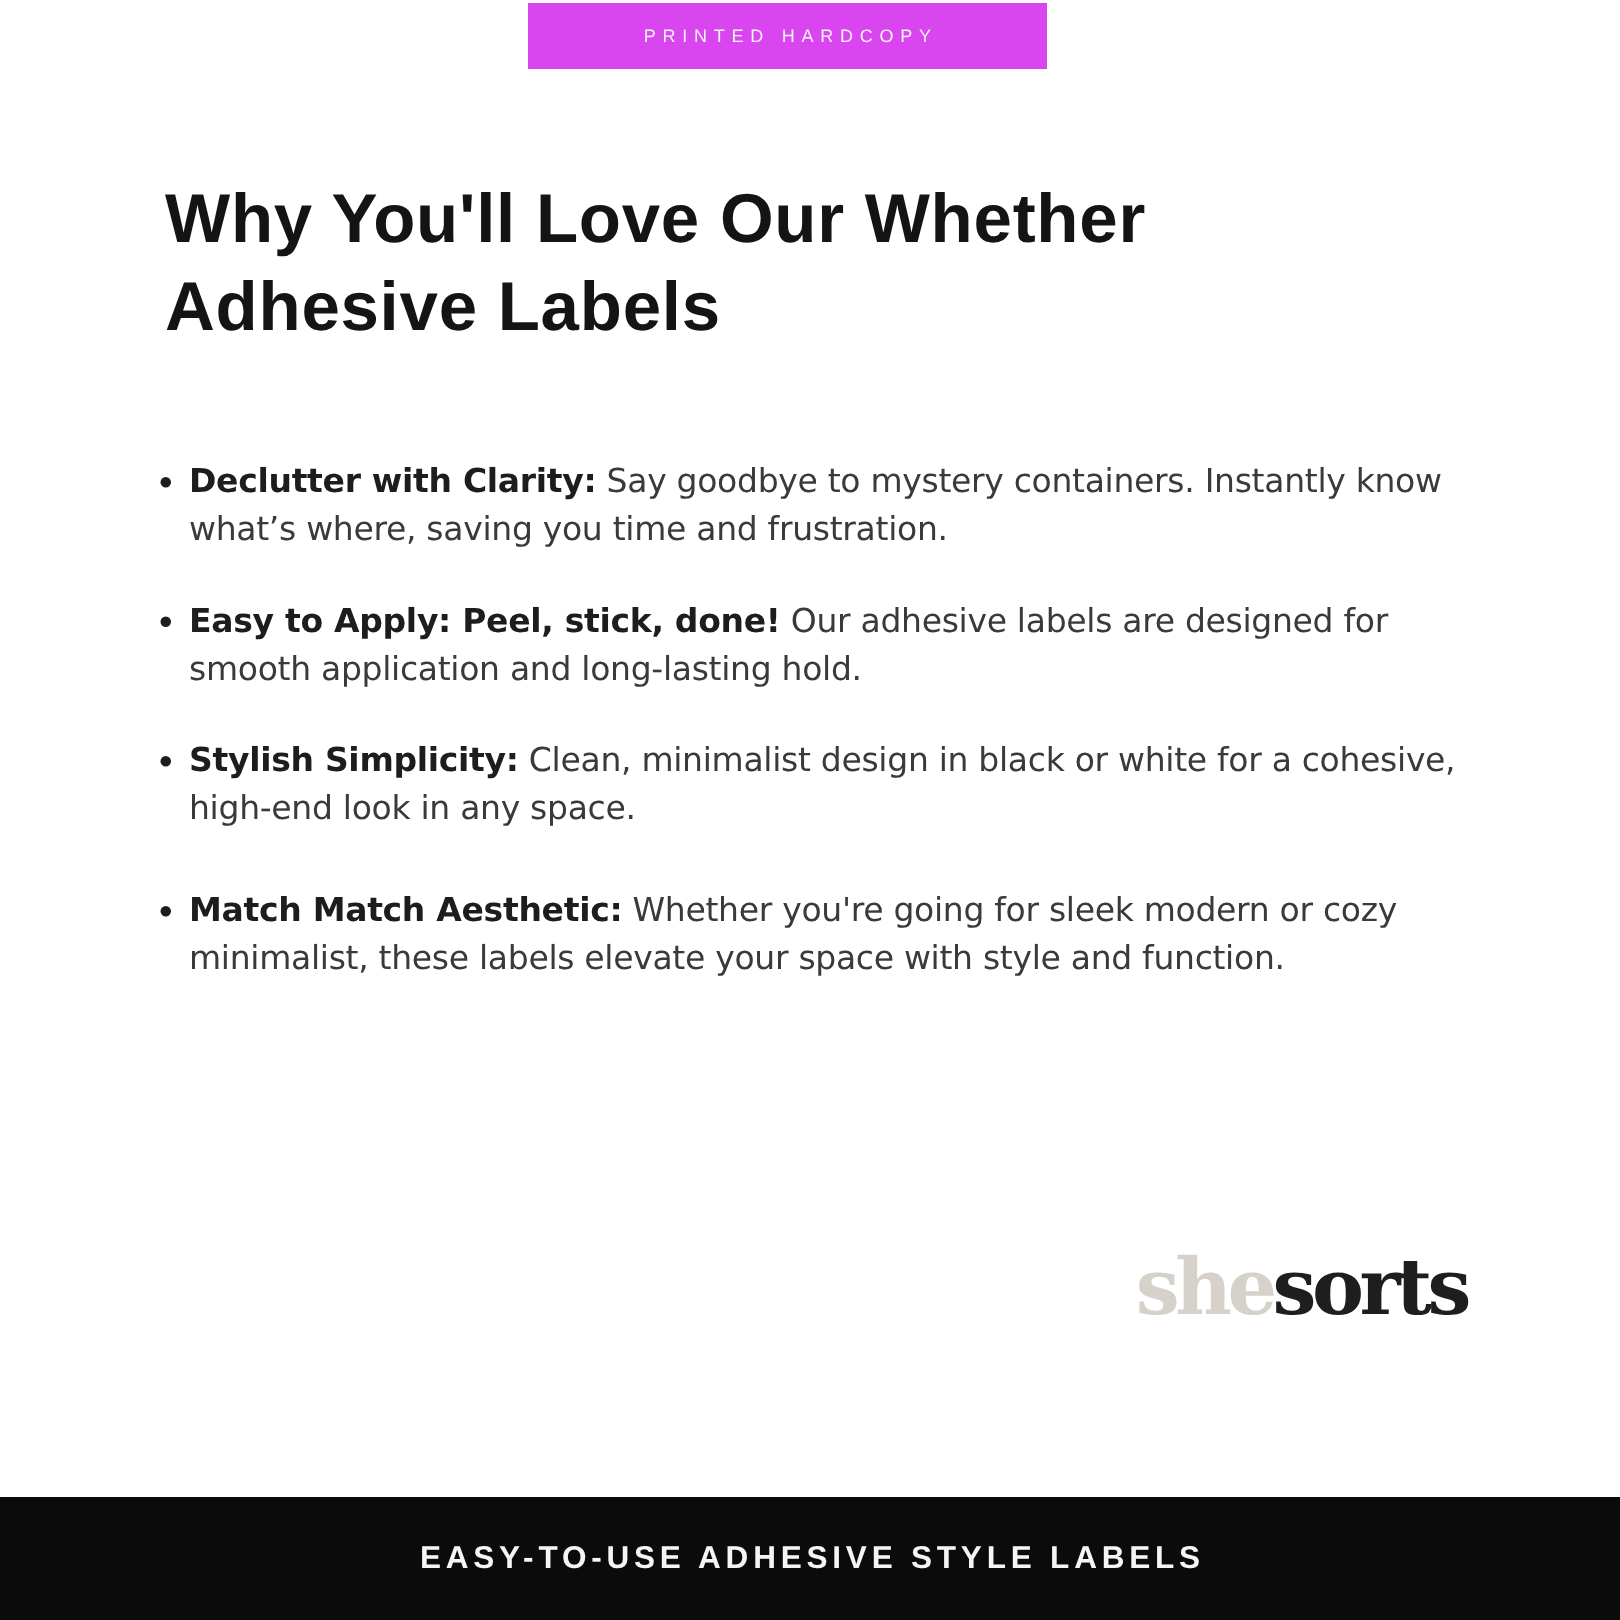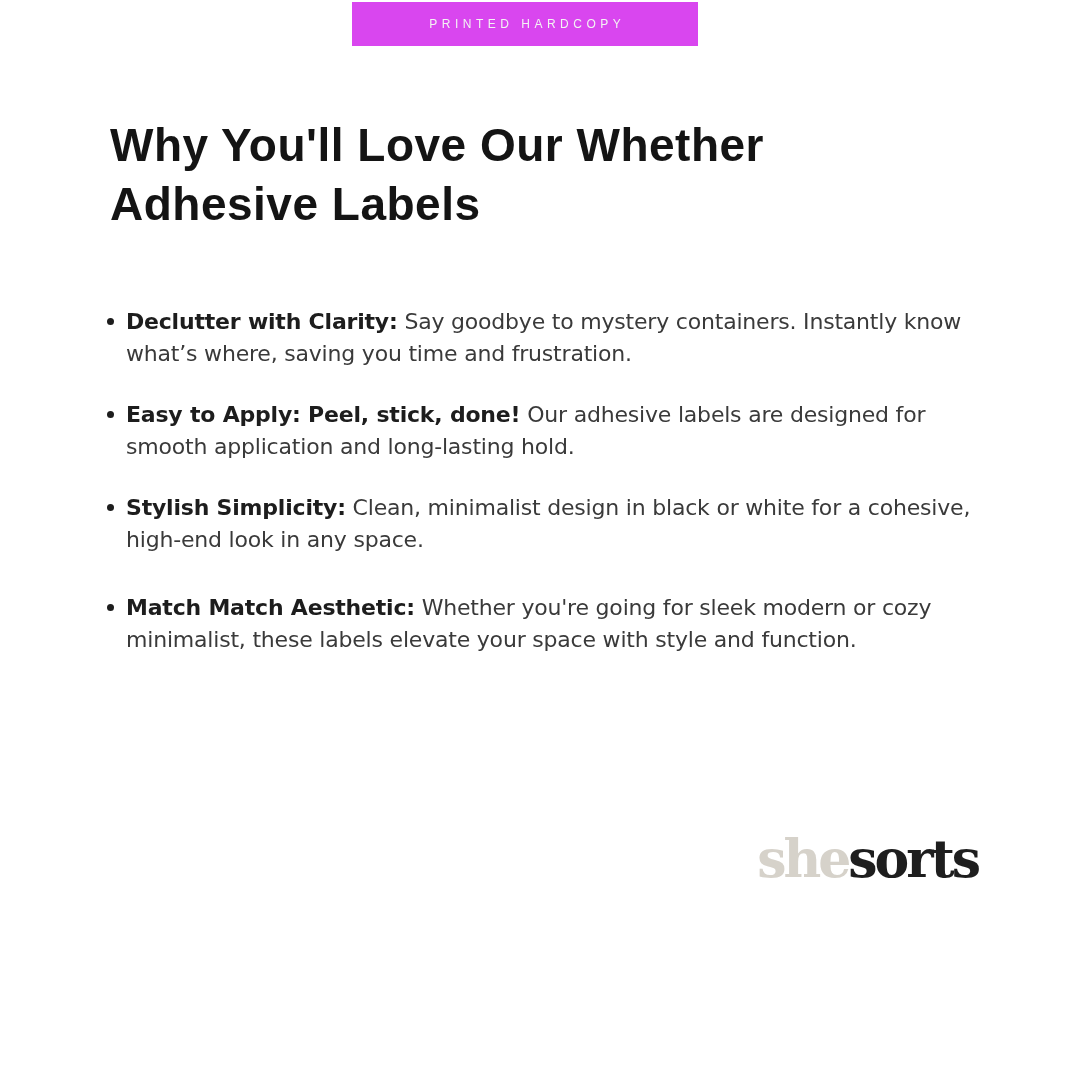--- a/index.html
+++ b/index.html
@@ -155,14 +155,17 @@
       <span class="lead">Match Match Aesthetic:</span>
       <span>Whether you're going for sleek modern or cozy minimalist, these labels elevate your space with style and function.</span>
     </li>
   </ul>
 
 
   <div class="logo">
     <span class="logo-she">she</span><span class="logo-sorts">sorts</span>
   </div>
 
+  <div class="banner">
+    <span>EASY-TO-USE ADHESIVE STYLE LABELS</span>
+  </div>
 
 </div>
 
 </body></html>

